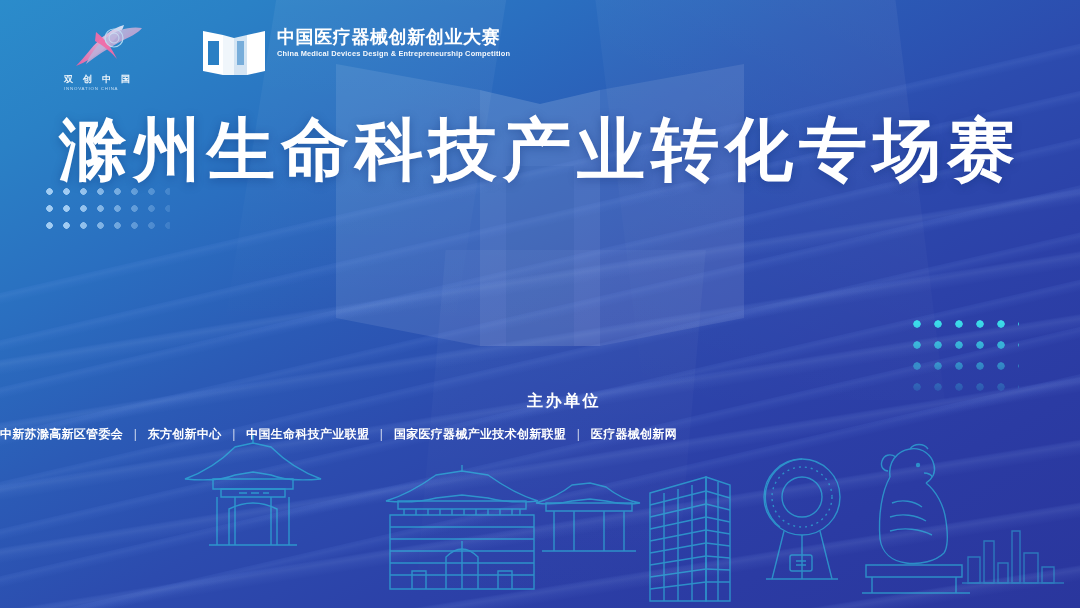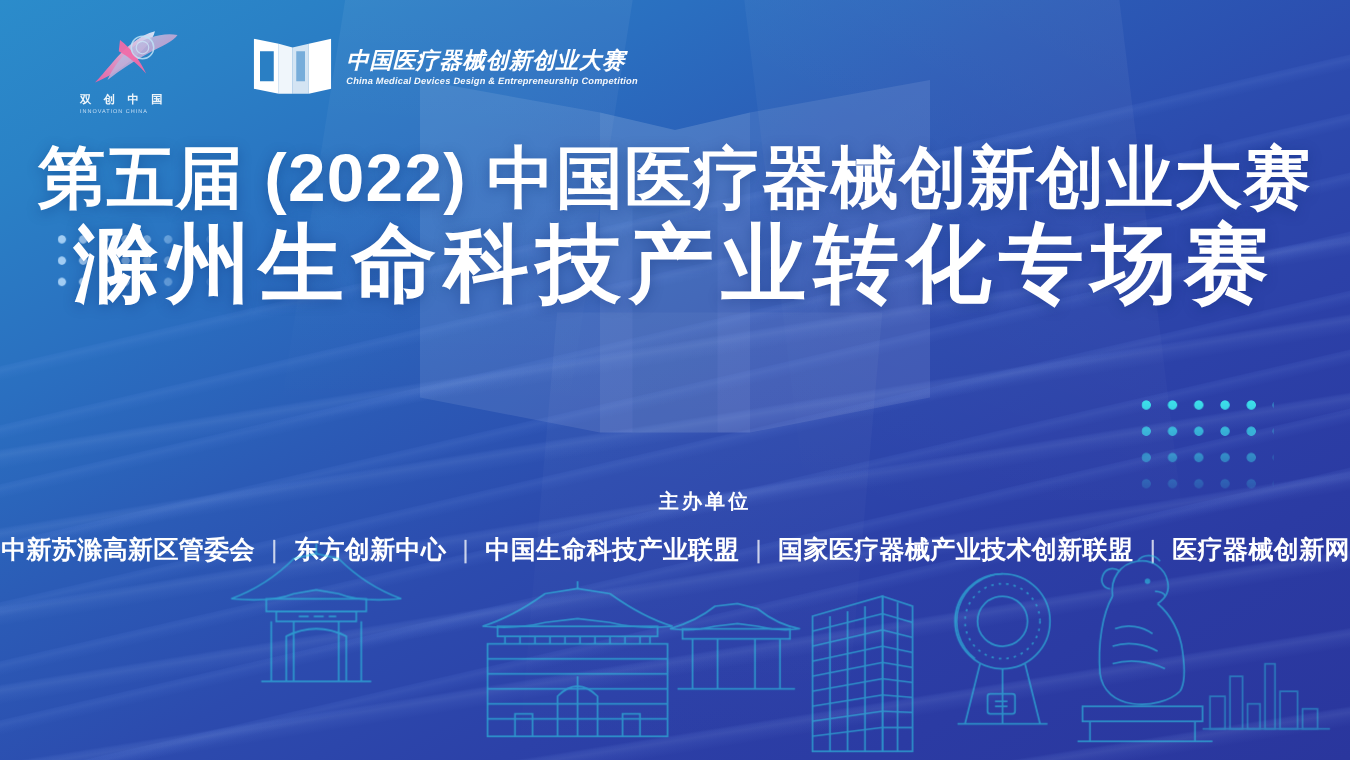--- a/index.html
+++ b/index.html
@@ -96,21 +96,21 @@
   .logo-a .cn{position:absolute;left:2px;bottom:0;display:flex;gap:10px;align-items:flex-end;}
   .logo-a .cn span{
     font-size:9px;line-height:10px;color:#ffffff;opacity:.92;font-weight:700;
     letter-spacing:0;
   }
   .logo-a .en{position:absolute;left:2px;bottom:-7px;font-size:4.4px;color:#e8f3ff;
               letter-spacing:.8px;opacity:.8;white-space:nowrap;}
 
   .divider-v{width:1px;height:46px;background:rgba(255,255,255,.0);}
 
-  .logo-b{display:flex;align-items:center;gap:12px;font-style:italic;}
+  .logo-b{display:flex;gap:12px;}
   .logo-b .mark{width:62px;height:52px;display:block;}
   .logo-b .txt{display:flex;flex-direction:column;gap:2px;}
   .logo-b .t1{font-size:18px;font-weight:700;color:#fff;letter-spacing:.6px;
               white-space:nowrap;line-height:20px;}
   .logo-b .t2{font-size:7.4px;font-weight:700;color:#fff;opacity:.95;
               letter-spacing:.18px;white-space:nowrap;line-height:9px;}
 
   
   .titles{position:absolute;left:0;right:0;top:112px;text-align:center;}
   .title1{
@@ -129,22 +129,22 @@
     position:absolute;left:0;right:0;top:311px;text-align:center;
     font-size:19px;font-weight:700;color:#ffffff;letter-spacing:1.2px;
   }
 
   
   .host-label{
     position:absolute;left:0;right:0;top:391px;text-align:center;
     font-size:16px;font-weight:700;color:#ffffff;letter-spacing:2.5px;padding-left:48px;
   }
   .host-list{
-    position:absolute;left:0;right:0;top:426px;text-align:right;
-    font-size:20px;font-weight:700;color:#ffffff;letter-spacing:.3px;
+    position:absolute;left:0;right:0;top:426px;text-align:left;
+    font-size:12px;font-weight:700;color:#ffffff;letter-spacing:.3px;
     white-space:nowrap;
   }
   .host-list .sep{opacity:.75;padding:0 7px;font-weight:400;}
 
   
   .skyline{position:absolute;left:0;right:0;bottom:0;height:175px;pointer-events:none;}
   .skyline svg{display:block;width:100%;height:100%;}
 </style>
 </head>
 <body>
@@ -221,21 +221,20 @@
       </svg>
       <div class="txt">
         <div class="t1">中国医疗器械创新创业大赛</div>
         <div class="t2">China Medical Devices Design &amp; Entrepreneurship Competition</div>
       </div>
     </div>
 
   </div>
 
   <div class="titles">
-    <div class="title1">第五届 (2022) 中国医疗器械创新创业大赛</div>
     <div class="title2">滁州生命科技产业转化专场赛</div>
   </div>
 
 
   <div class="host-label">主办单位</div>
   <div class="host-list">
     <span>中新苏滁高新区管委会</span>
     <span class="sep">|</span>
     <span>东方创新中心</span>
     <span class="sep">|</span>

